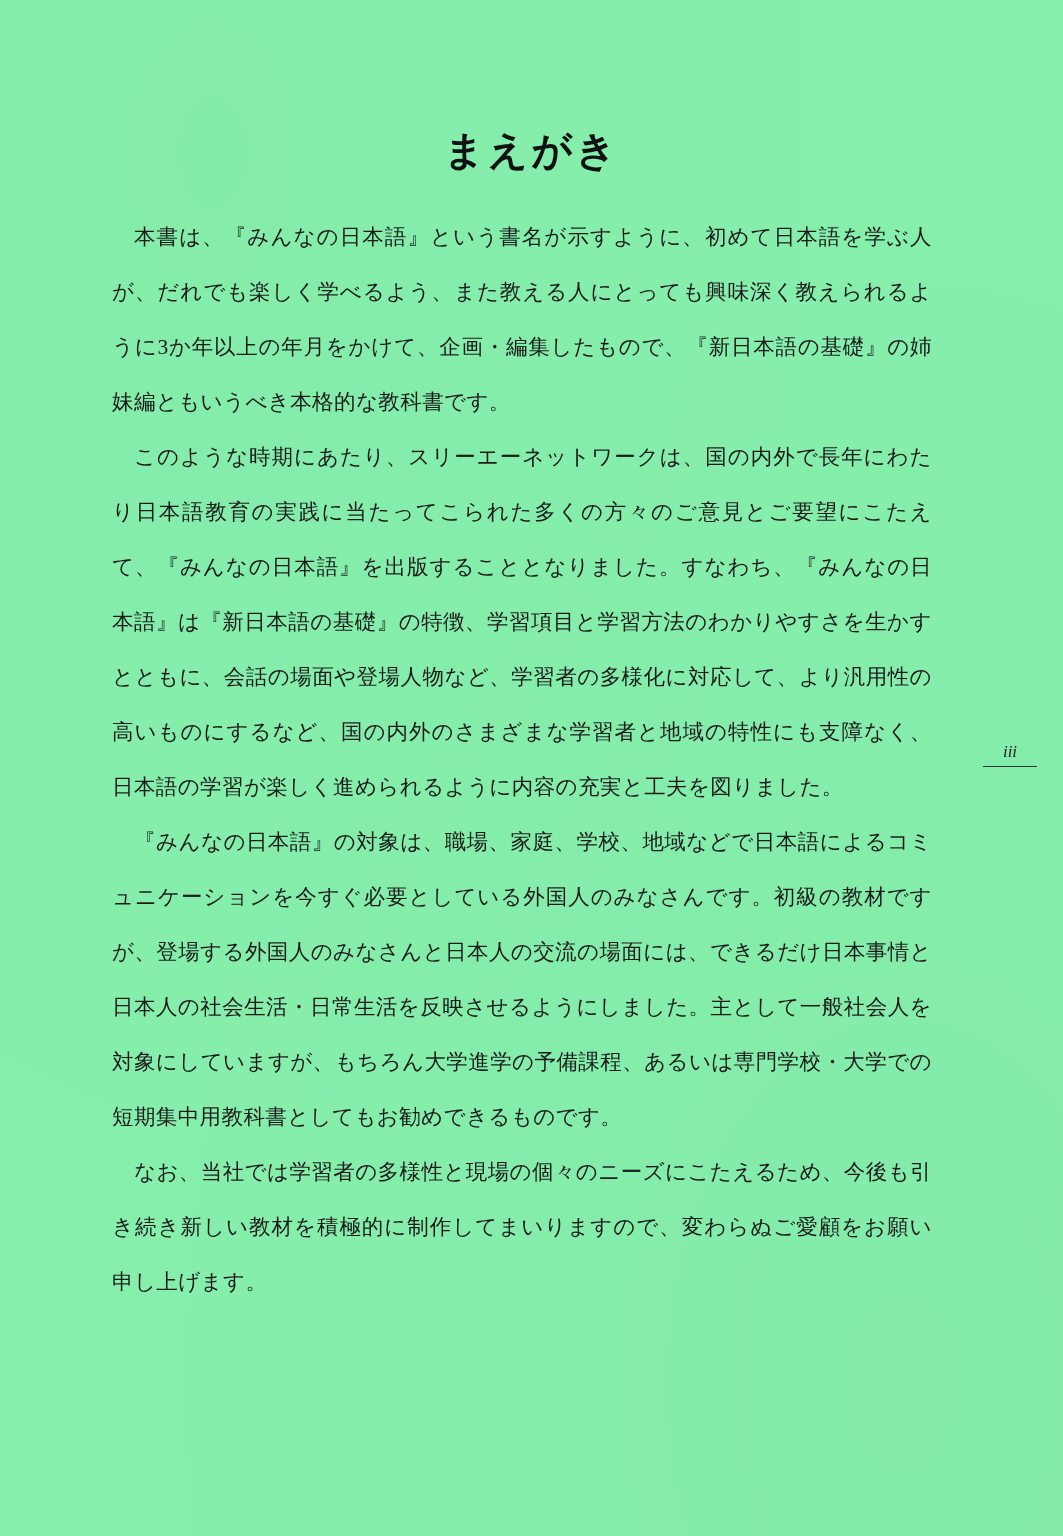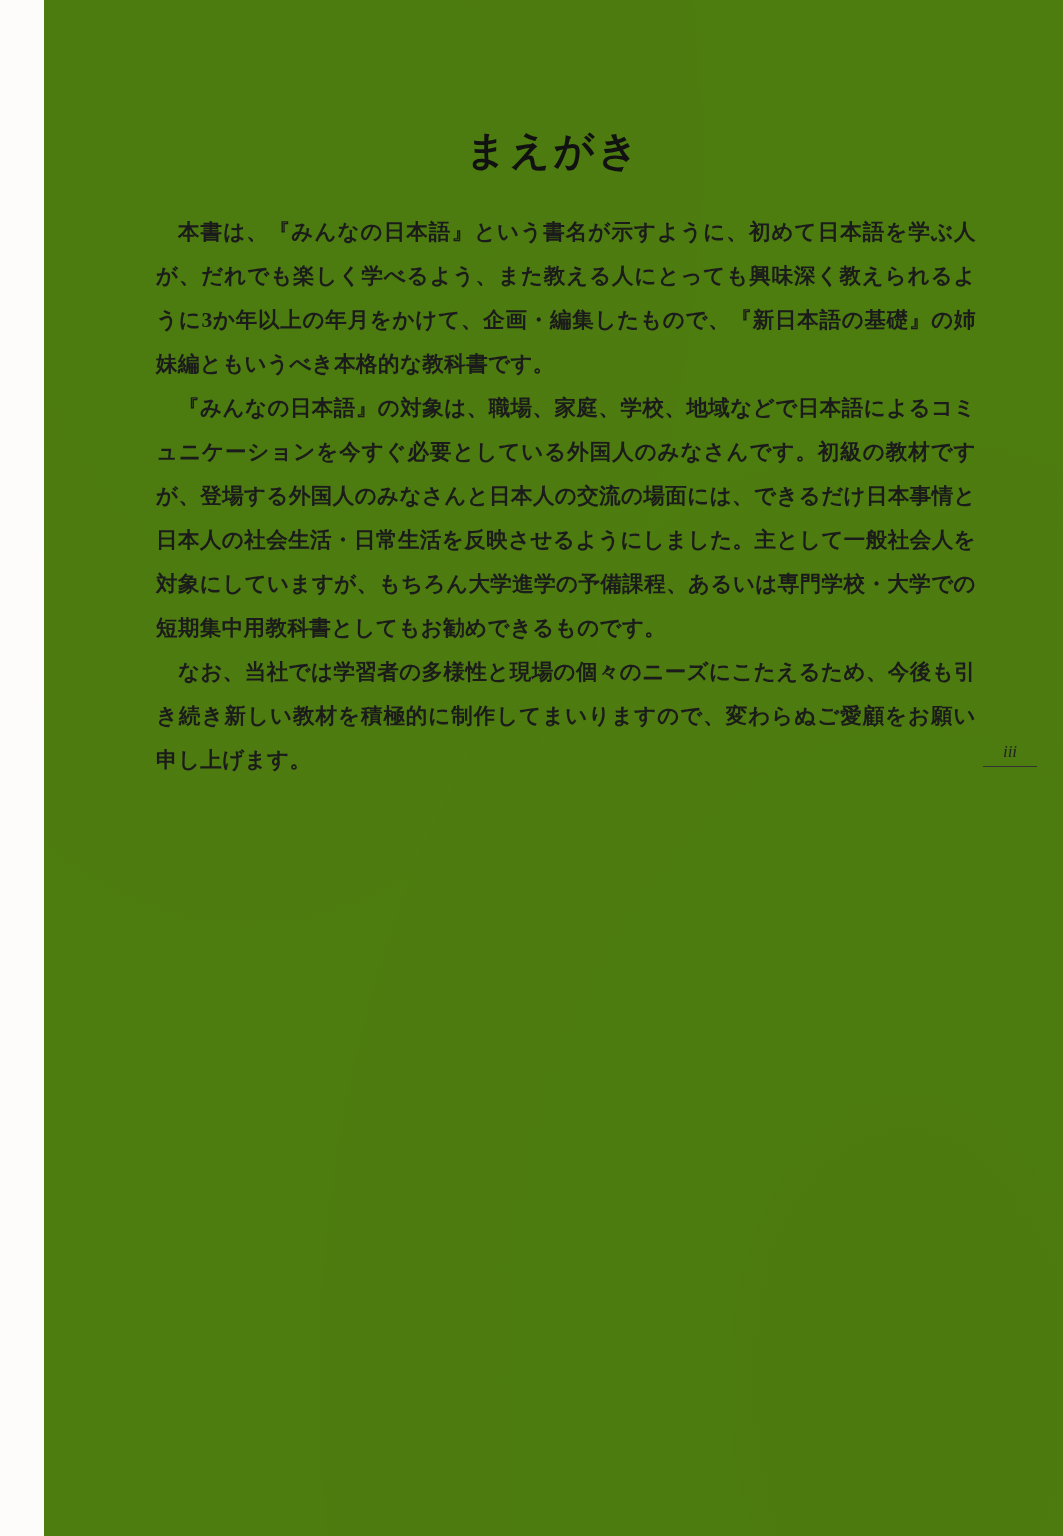--- a/index.html
+++ b/index.html
@@ -11,22 +11,21 @@
     height: 1536px;
     background: #fdfcfa;
     font-family: "Liberation Serif", "DejaVu Serif", serif;
     color: #1a1a1a;
     position: relative;
     overflow: hidden;
   }
   .page {
     position: absolute;
     inset: 0;
-    background: #4d7c0f;
-    margin-left: 44px;
+    background: #86efac;
   }
   
   .page::before {
     content: "";
     position: absolute;
     inset: 0;
     background:
       radial-gradient(ellipse at 20% 10%, rgba(0,0,0,0.012), rgba(0,0,0,0) 60%),
       radial-gradient(ellipse at 85% 90%, rgba(0,0,0,0.015), rgba(0,0,0,0) 65%);
     pointer-events: none;
@@ -44,28 +43,27 @@
     color: #111;
   }
   .body-text {
     position: absolute;
     top: 210px;
     left: 112px;
     width: 820px;
   }
   .para {
     font-size: 21.5px;
-    line-height: 44px;
+    line-height: 55px;
     text-align: justify;
     text-justify: inter-character;
     text-indent: 22px;
     margin: 0 0 0 0;
     color: #1b1b1b;
     letter-spacing: 0.4px;
-    font-weight: bold;
   }
   .folio {
     position: absolute;
     top: 742px;
     right: 26px;
     width: 54px;
     text-align: center;
     font-size: 17px;
     font-family: "Liberation Serif", serif;
     color: #222;
@@ -80,20 +78,21 @@
 </style>
 </head>
 <body>
 
 <div class="page">
 
   <h1 class="page-title">まえがき</h1>
 
   <div class="body-text">
     <p class="para">本書は、『みんなの日本語』という書名が示すように、初めて日本語を学ぶ人が、だれでも楽しく学べるよう、また教える人にとっても興味深く教えられるように3か年以上の年月をかけて、企画・編集したもので、『新日本語の基礎』の姉妹編ともいうべき本格的な教科書です。</p>
+    <p class="para">このような時期にあたり、スリーエーネットワークは、国の内外で長年にわたり日本語教育の実践に当たってこられた多くの方々のご意見とご要望にこたえて、『みんなの日本語』を出版することとなりました。すなわち、『みんなの日本語』は『新日本語の基礎』の特徴、学習項目と学習方法のわかりやすさを生かすとともに、会話の場面や登場人物など、学習者の多様化に対応して、より汎用性の高いものにするなど、国の内外のさまざまな学習者と地域の特性にも支障なく、日本語の学習が楽しく進められるように内容の充実と工夫を図りました。</p>
     <p class="para">『みんなの日本語』の対象は、職場、家庭、学校、地域などで日本語によるコミュニケーションを今すぐ必要としている外国人のみなさんです。初級の教材ですが、登場する外国人のみなさんと日本人の交流の場面には、できるだけ日本事情と日本人の社会生活・日常生活を反映させるようにしました。主として一般社会人を対象にしていますが、もちろん大学進学の予備課程、あるいは専門学校・大学での短期集中用教科書としてもお勧めできるものです。</p>
     <p class="para">なお、当社では学習者の多様性と現場の個々のニーズにこたえるため、今後も引き続き新しい教材を積極的に制作してまいりますので、変わらぬご愛顧をお願い申し上げます。</p>
   </div>
 
   <div class="folio">
     <span>iii</span>
     <span class="rule"></span>
   </div>
 
 </div>

